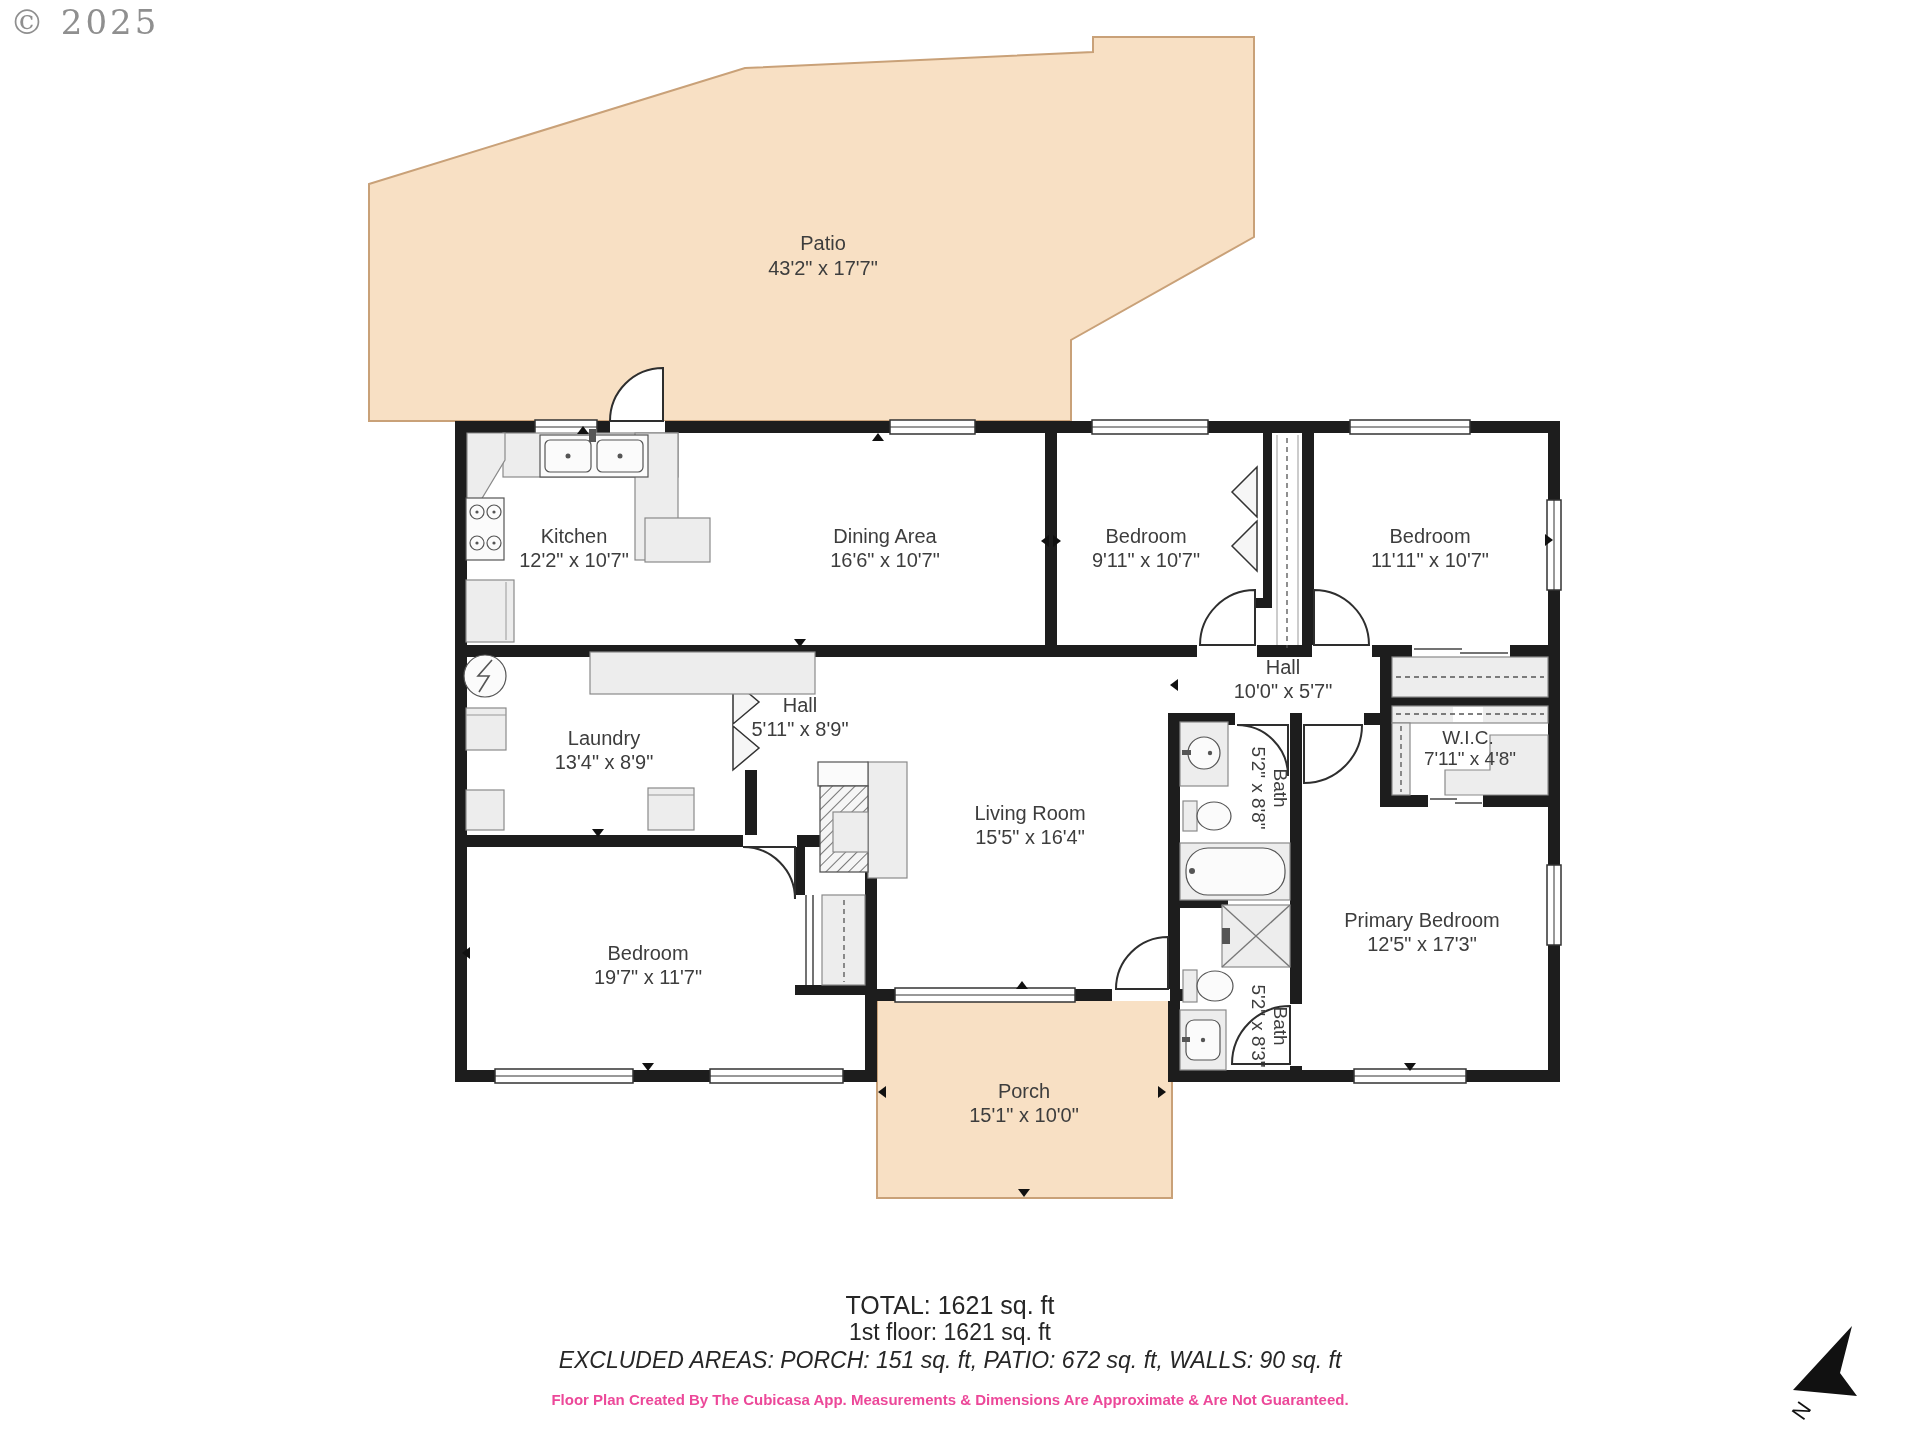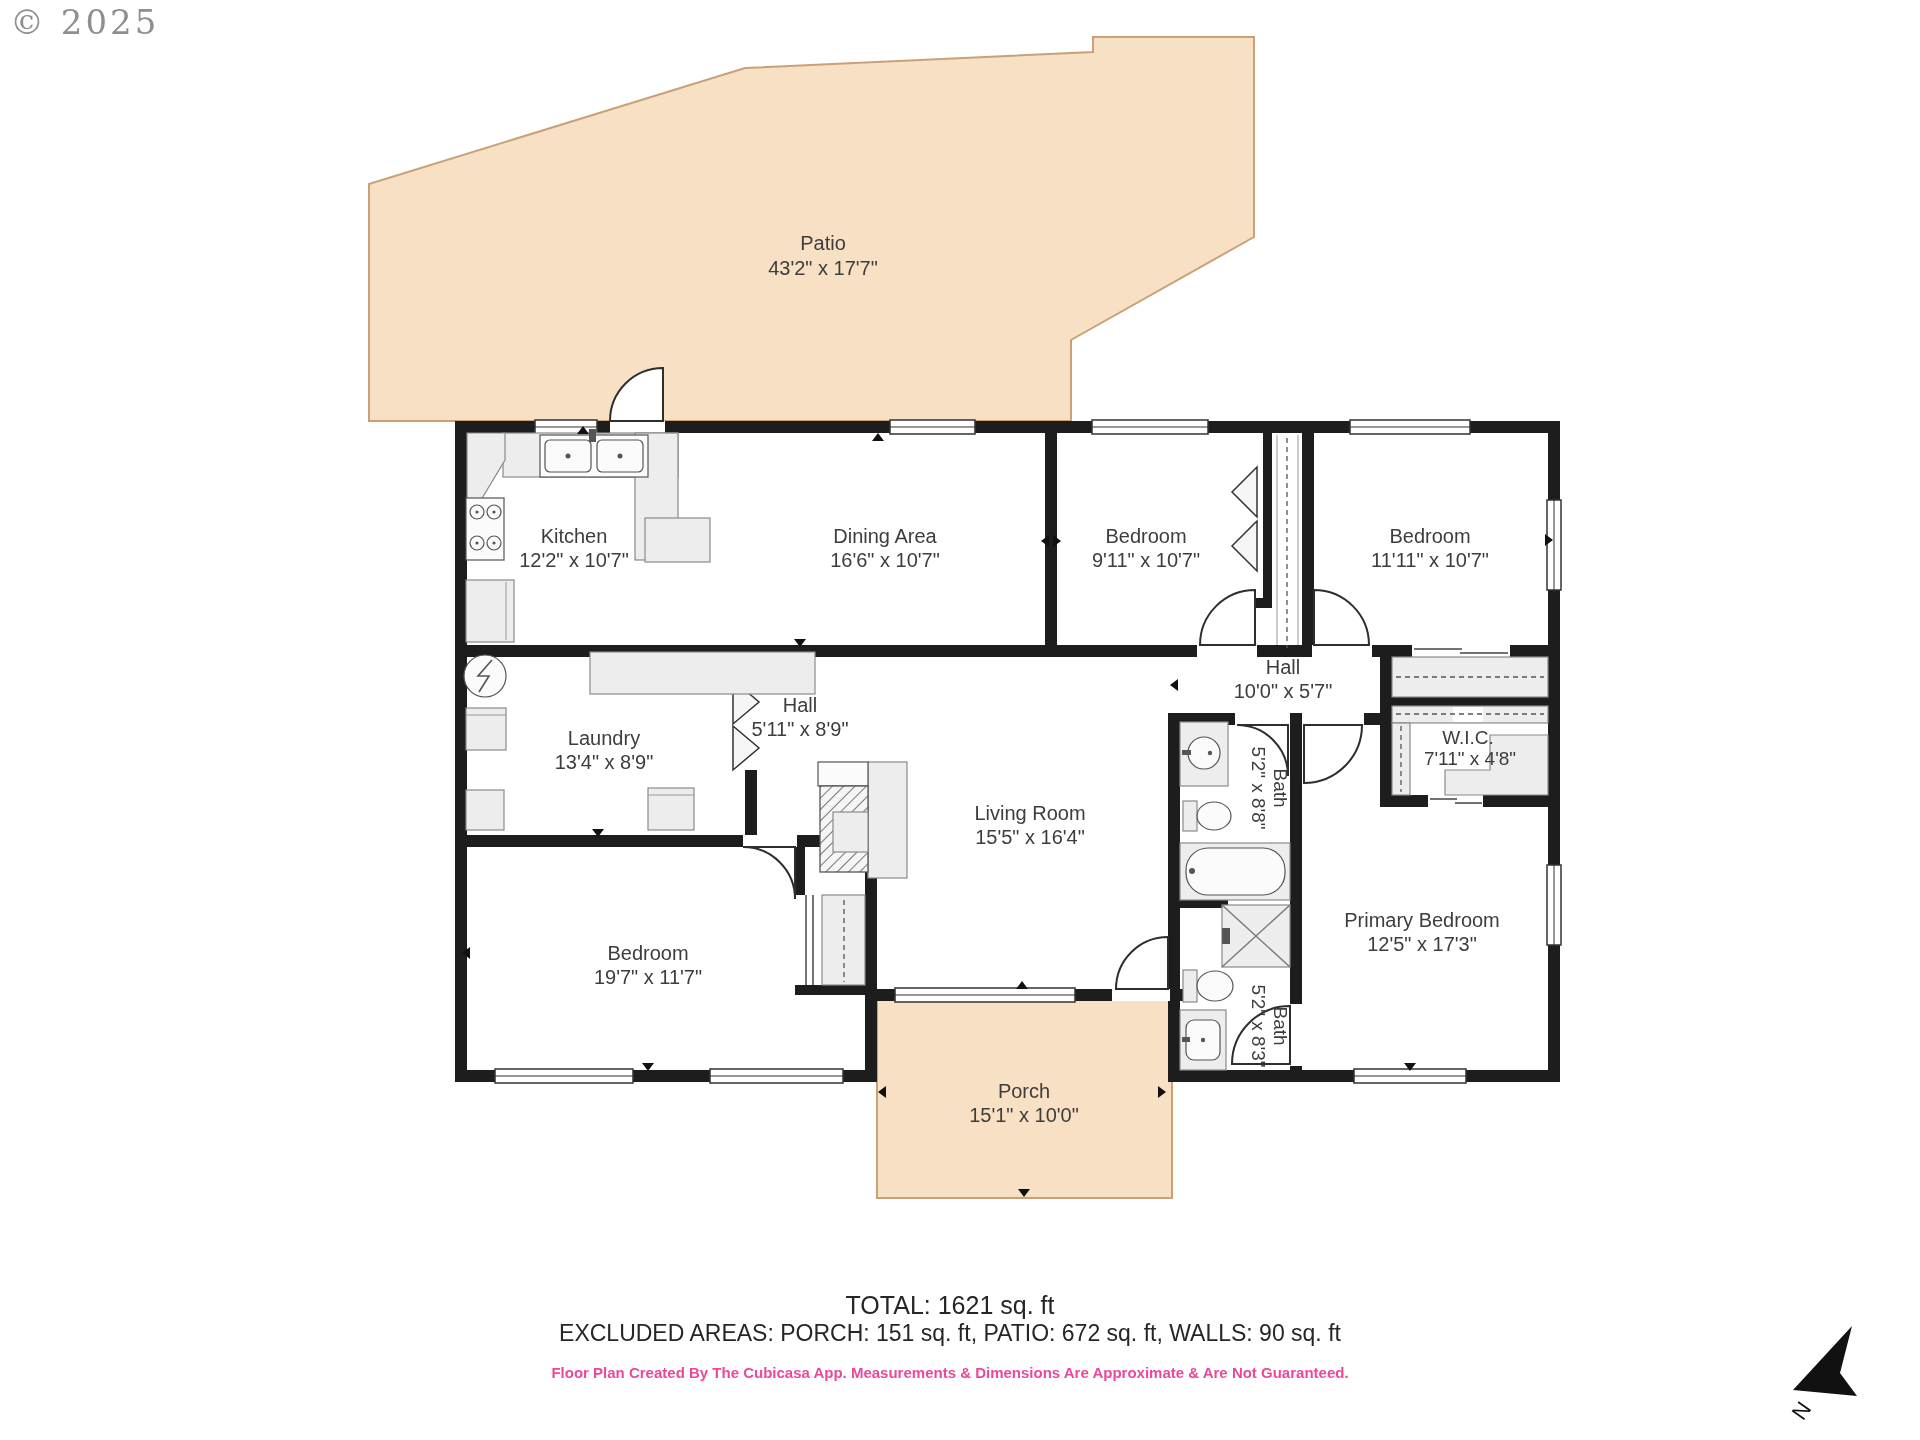--- a/index.html
+++ b/index.html
@@ -3,21 +3,21 @@
 <meta charset="utf-8">
 <style>
   html,body{margin:0;padding:0;background:#ffffff;}
   .page{position:relative;width:1920px;height:1440px;background:#fff;overflow:hidden;
         font-family:"Liberation Sans",sans-serif;}
   .copyright{position:absolute;left:10px;top:2px;font-family:"DejaVu Serif",serif;
              font-size:34px;color:#8f8f8f;letter-spacing:3px;}
   .summary{position:absolute;left:0;top:1291px;width:1900px;text-align:center;color:#262626;}
   .t-total{font-size:25px;font-weight:normal;line-height:28px;}
   .t-floor{font-size:23px;line-height:27px;}
-  .t-excluded{font-size:23px;line-height:28px;margin-bottom:17px;}
+  .t-excluded{font-size:23px;line-height:28px;margin-bottom:17px;font-style:italic;}
   .t-disclaimer{font-size:15px;font-weight:bold;color:#ec4899;}
   
   .wall{fill:#1d1d1d;}
   .floor{fill:#ffffff;}
   .outdoor{stroke:#c9a178;stroke-width:2;}
   .win{fill:#ffffff;stroke:#333;stroke-width:1.5;}
   .winline{stroke:#333;stroke-width:1;}
   .opening{fill:#e9e9e9;}
   .fx{fill:#ededed;stroke:#8a8a8a;stroke-width:1.2;}
   .fxw{fill:#fbfbfb;stroke:#555;stroke-width:1.2;}
@@ -301,17 +301,18 @@
 
     <g>
       <path d="M1793,1390 L1852,1326 L1840,1373 L1857,1396 Z" fill="#111"></path>
       <text x="1798" y="1424" font-family="Liberation Sans,sans-serif" font-size="22" fill="#111" transform="rotate(-55 1798 1418)">N</text>
     </g>
   </svg>
 
   
   <div class="summary">
     <div class="t-total">TOTAL: 1621 sq. ft</div>
+    <div class="t-floor">1st floor: 1621 sq. ft</div>
     <div class="t-excluded">EXCLUDED AREAS: PORCH: 151 sq. ft, PATIO: 672 sq. ft, WALLS: 90 sq. ft</div>
     <div class="t-disclaimer">Floor Plan Created By The Cubicasa App. Measurements &amp; Dimensions Are Approximate &amp; Are Not Guaranteed.</div>
   </div>
 
 </div>
 
 </body></html>

